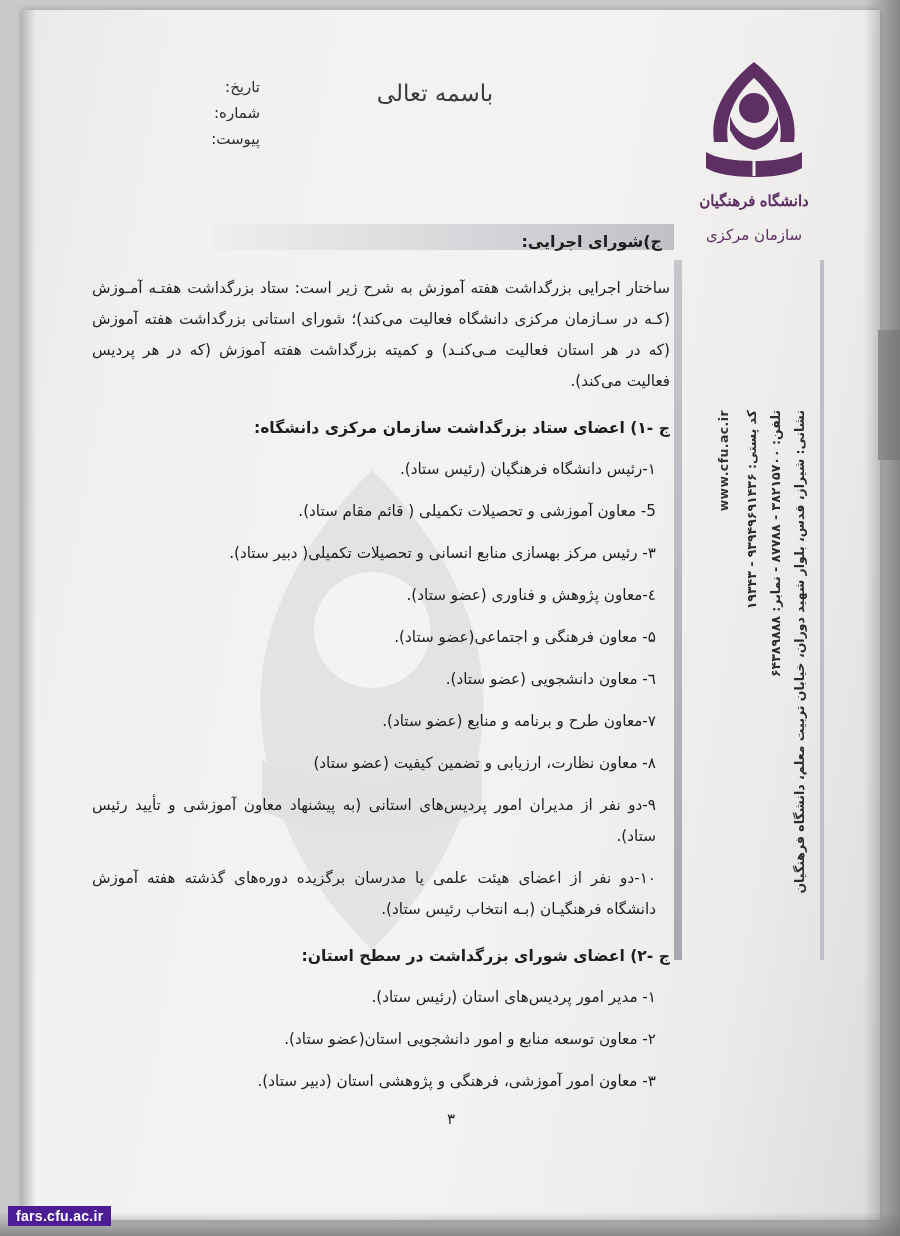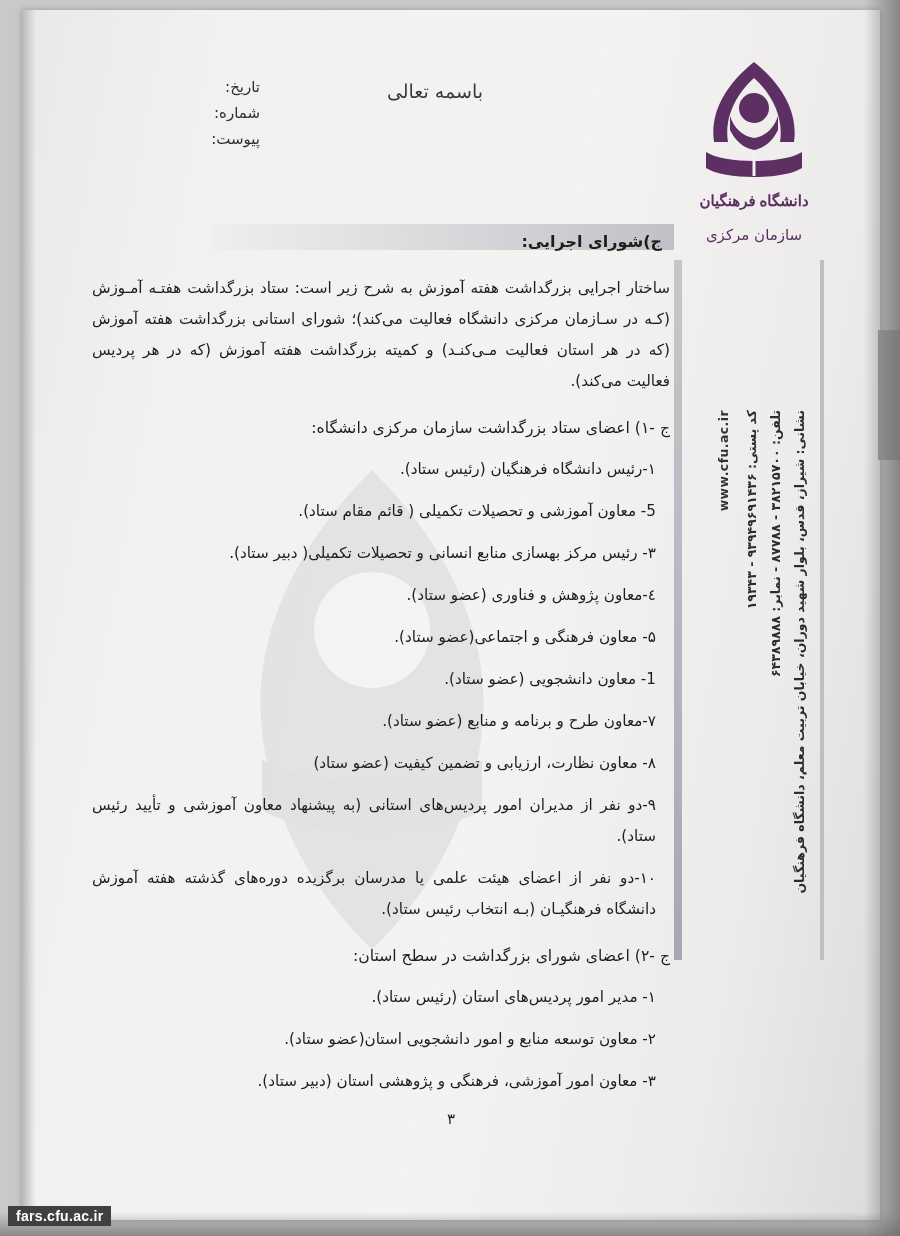--- a/index.html
+++ b/index.html
@@ -73,35 +73,35 @@
     width: 132px;
     height: 190px;
     text-align: center;
   }
   .logo-mark { color: #5d2f63; }
   .logo-name {
     margin-top: 2px;
     font-size: 15px;
     color: #5c2d61;
     font-weight: bold;
-    font-family: Liberation Serif, serif;
+    font-family: Liberation Sans, sans-serif;
   }
   .logo-sub {
     font-size: 15px;
     color: #5c2d61;
     margin-top: 16px;
   }
 
   .basmala {
     position: absolute;
     right: 330px;
     top: 70px;
     width: 230px;
     text-align: center;
-    font-size: 19px;
+    font-size: 23px;
     color: #3a3a3a;
     font-family: "DejaVu Serif", serif;
   }
 
   .meta {
     position: absolute;
     right: 620px;
     top: 64px;
     width: 130px;
     text-align: right;
@@ -174,21 +174,21 @@
   }
   .sect-head span.txt { position: relative; z-index: 1; }
   p.para {
     margin: 0 0 16px 0;
     text-align: justify;
     text-justify: inter-word;
   }
   h3.sub {
     margin: 16px 0 10px 0;
     font-size: 15.6px;
-    font-weight: normal;
+    font-weight: bold;
   }
   ul.items {
     list-style: none;
     margin: 0;
     padding: 0;
   }
   ul.items li {
     margin: 0 0 11px 0;
     padding-right: 14px;
     text-align: justify;
@@ -200,21 +200,21 @@
     text-align: center;
     font-size: 15px;
     color: #1d1d1d;
   }
 
   
   .stamp {
     position: absolute;
     left: 8px;
     bottom: 10px;
-    background: #404040;
+    background: #4c1d95;
     color: #ffffff;
     font-weight: bold;
     font-size: 14px;
     padding: 2px 8px;
     font-family: "Liberation Sans", sans-serif;
     letter-spacing: 0.3px;
     margin-top: 31px;
   }
 </style>
 </head>
@@ -267,21 +267,21 @@
 
       <p class="para">ساختار اجرایی بزرگداشت هفته آموزش به شرح زیر است: ستاد بزرگداشت هفتـه آمـوزش (کـه در سـازمان مرکزی دانشگاه فعالیت می‌کند)؛ شورای استانی بزرگداشت هفته آموزش (که در هر استان فعالیت مـی‌کنـد) و کمیته بزرگداشت هفته آموزش (که در هر پردیس فعالیت می‌کند).</p>
 
       <h3 class="sub">ج -۱) اعضای ستاد بزرگداشت سازمان مرکزی دانشگاه:</h3>
       <ul class="items">
         <li>۱-رئیس دانشگاه فرهنگیان (رئیس ستاد).</li>
         <li>5- معاون آموزشی و تحصیلات تکمیلی ( قائم مقام ستاد).</li>
         <li>۳- رئیس مرکز بهسازی منابع انسانی و تحصیلات تکمیلی( دبیر ستاد).</li>
         <li>٤-معاون پژوهش و فناوری (عضو ستاد).</li>
         <li>۵- معاون فرهنگی و اجتماعی(عضو ستاد).</li>
-        <li>1- معاون دانشجویی (عضو ستاد).</li>
+        <li>٦- معاون دانشجویی (عضو ستاد).</li>
         <li>۷-معاون طرح و برنامه و منابع (عضو ستاد).</li>
         <li>۸- معاون نظارت، ارزیابی و تضمین کیفیت (عضو ستاد)</li>
         <li>۹-دو نفر از مدیران امور پردیس‌های استانی (به پیشنهاد معاون آموزشی و تأیید رئیس ستاد).</li>
         <li>۱۰-دو نفر از اعضای هیئت علمی یا مدرسان برگزیده دوره‌های گذشته هفته آموزش دانشگاه فرهنگیـان (بـه انتخاب رئیس ستاد).</li>
       </ul>
 
       <h3 class="sub">ج -۲) اعضای شورای بزرگداشت در سطح استان:</h3>
       <ul class="items">
         <li>۱- مدیر امور پردیس‌های استان (رئیس ستاد).</li>
         <li>۲- معاون توسعه منابع و امور دانشجویی استان(عضو ستاد).</li>

